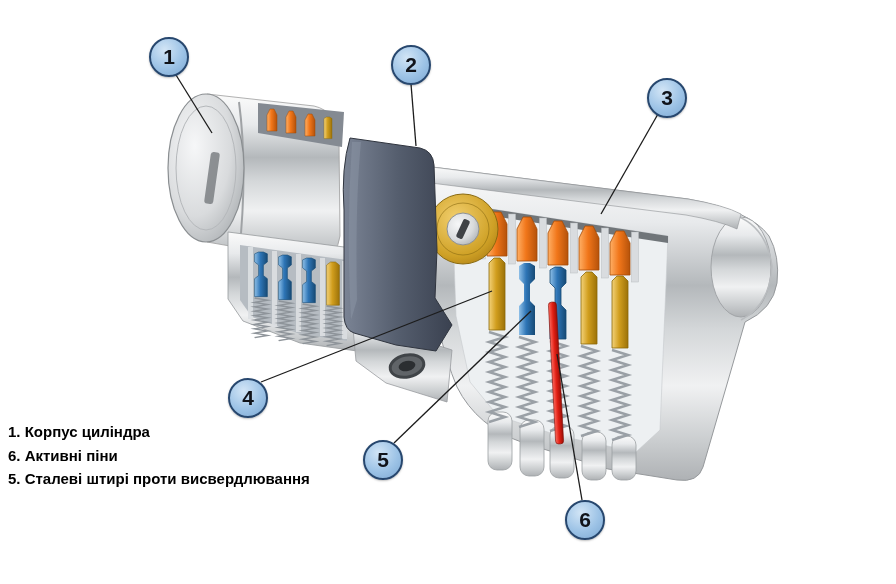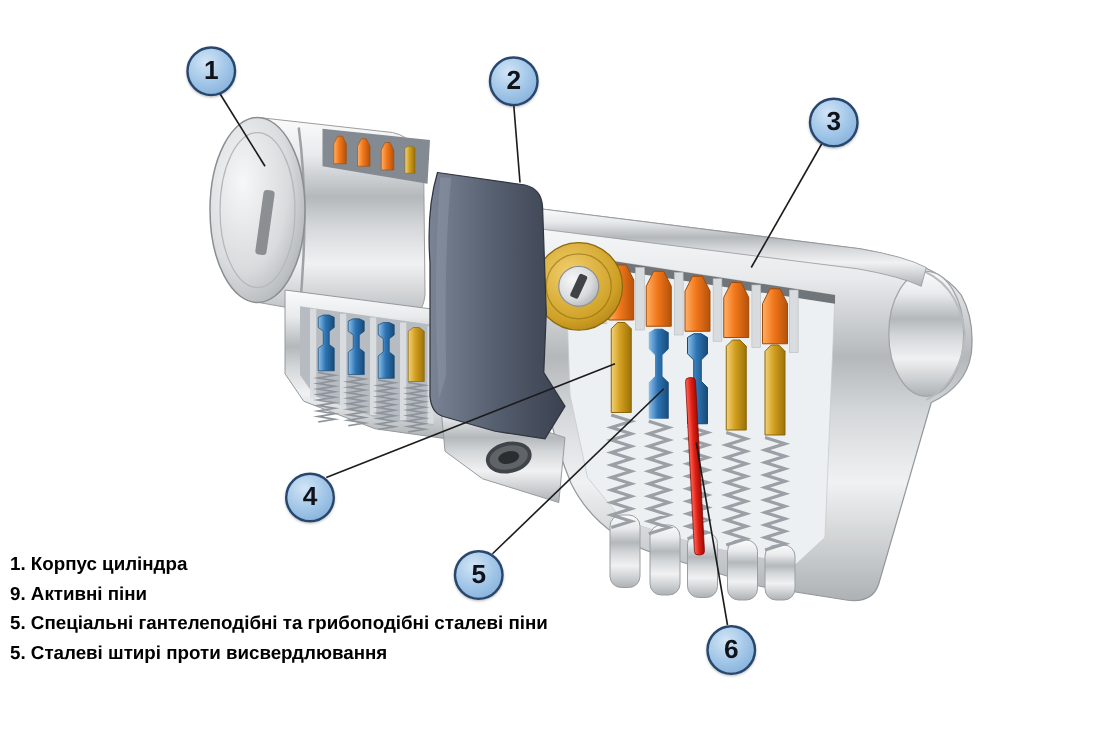--- a/index.html
+++ b/index.html
@@ -5,21 +5,21 @@
   html,body{margin:0;padding:0;background:#fff;}
   .screen{position:relative;width:896px;height:584px;background:#ffffff;overflow:hidden;
           font-family:"Liberation Sans",sans-serif;}
   .diagram-svg{position:absolute;left:0;top:0;width:896px;height:584px;}
   .callout{position:absolute;width:36px;height:36px;border-radius:50%;
            border:2px solid #27476e;
            background:radial-gradient(circle at 38% 30%, #d2e5f6 0%, #9dc3e6 55%, #7ca8d3 100%);
            display:flex;align-items:center;justify-content:center;
            font-size:21px;font-weight:bold;color:#10131a;
            box-shadow:0 1px 2px rgba(0,0,0,.25);}
-  .legend{position:absolute;left:8px;top:440px;width:640px;}
+  .legend{position:absolute;left:8px;top:420px;width:640px;}
   .legend-item{font-size:15px;font-weight:bold;color:#000;line-height:23.5px;white-space:nowrap;}
 </style>
 </head>
 <body>
 
 <div class="screen">
 
   <svg class="diagram-svg" viewBox="0 0 896 584">
     <defs>
       <linearGradient id="chromeV" x1="0" y1="0" x2="0" y2="1">
@@ -210,18 +210,17 @@
     </div>
   <div class="callout" style="left:363px;top:440px;">
       <span>5</span>
     </div>
   <div class="callout" style="left:565px;top:500px;">
       <span>6</span>
     </div>
 
   <div class="legend">
     <div class="legend-item">1. Корпус циліндра</div>
-    <div class="legend-item">9. Активні піни</div>
-    <div class="legend-item">5. Спеціальні гантелеподібні та грибоподібні сталеві піни</div>
+    <div class="legend-item">6. Активні піни</div>
     <div class="legend-item">5. Сталеві штирі проти висвердлювання</div>
   </div>
 
 </div>
 
 </body></html>

